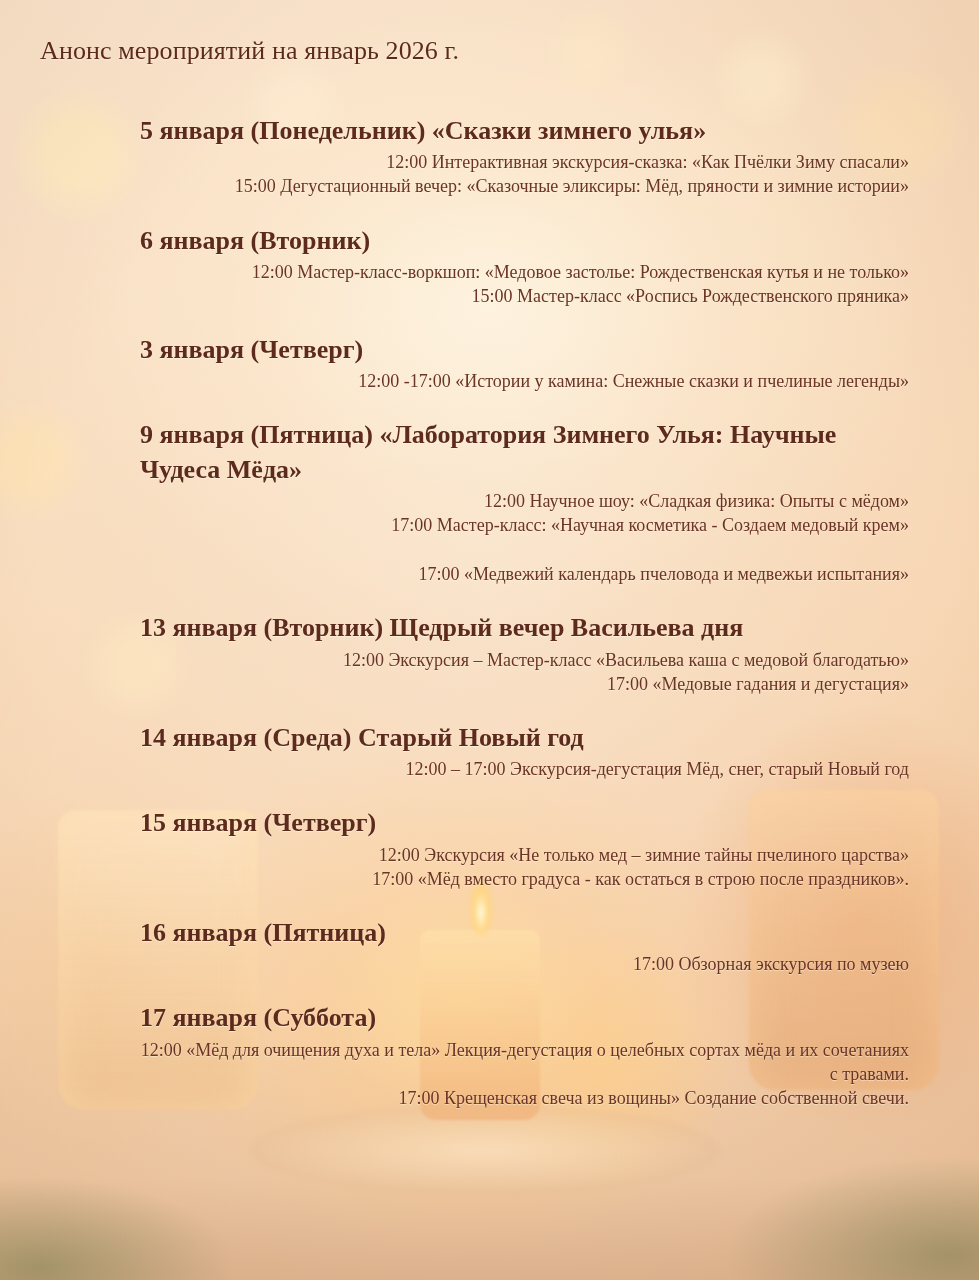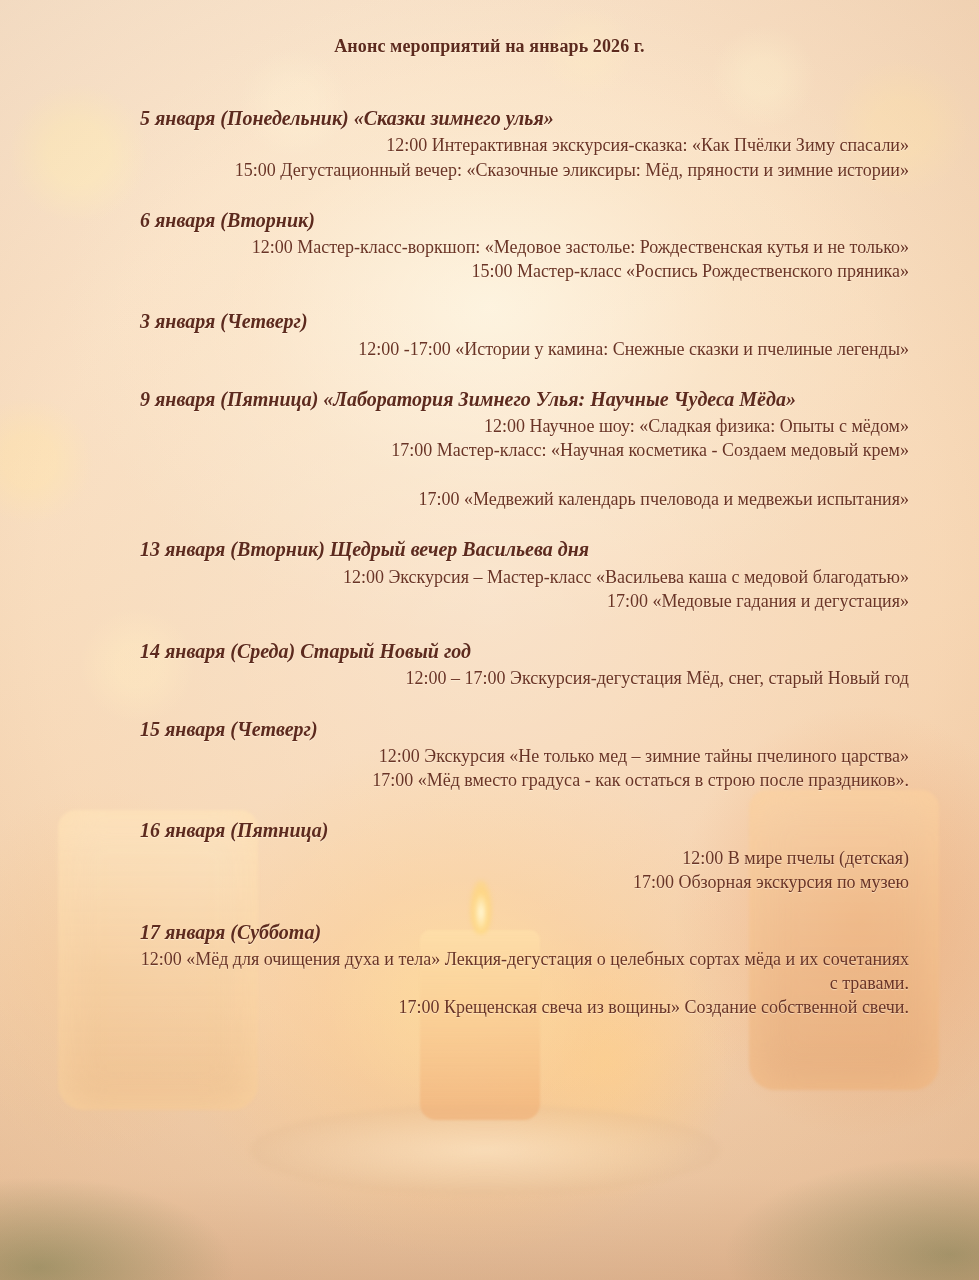--- a/index.html
+++ b/index.html
@@ -89,42 +89,41 @@
 
   
   .page {
     position: relative;
     z-index: 2;
     width: 979px;
     height: 1280px;
     padding: 26px 40px 0 40px;
   }
   .doc-title {
-    text-align: center;
-    font-weight: bold;
-    font-size: 18px;
+    text-align: left;
+    font-weight: normal;
+    font-size: 26px;
     color: #5d2a1e;
     letter-spacing: 0.1px;
     margin: 10px 0 0 0;
     text-shadow: 0 1px 2px rgba(255,245,220,0.8);
   }
   .events {
     margin-top: 48px;
     padding-left: 100px;
     padding-right: 30px;
   }
   .event { margin-bottom: 25px; }
   .event-heading {
     font-weight: bold;
-    font-size: 20px;
+    font-size: 26px;
     line-height: 1.32;
     color: #5d2a1e;
     margin: 0 0 2px 0;
     text-shadow: 0 1px 1px rgba(255,248,228,0.7);
-    font-style: italic;
   }
   .event-line {
     font-size: 18px;
     line-height: 1.34;
     color: #6a3426;
     margin: 0;
     text-shadow: 0 1px 1px rgba(255,248,228,0.6);
     text-align: right;
   }
 </style>
@@ -183,21 +182,20 @@
     </div>
 
     <div class="event">
       <p class="event-heading">15 января (Четверг)</p>
       <p class="event-line">12:00 Экскурсия «Не только мед – зимние тайны пчелиного царства»</p>
       <p class="event-line">17:00 «Мёд вместо градуса - как остаться в строю после праздников».</p>
     </div>
 
     <div class="event">
       <p class="event-heading">16 января (Пятница)</p>
-      <p class="event-line">12:00 В мире пчелы (детская)</p>
       <p class="event-line">17:00 Обзорная экскурсия по музею</p>
     </div>
 
     <div class="event">
       <p class="event-heading">17 января (Суббота)</p>
       <p class="event-line">12:00 «Мёд для очищения духа и тела» Лекция-дегустация о целебных сортах мёда и их сочетаниях с травами.</p>
       <p class="event-line">17:00 Крещенская свеча из вощины» Создание собственной свечи.</p>
     </div>
 
   </div>

